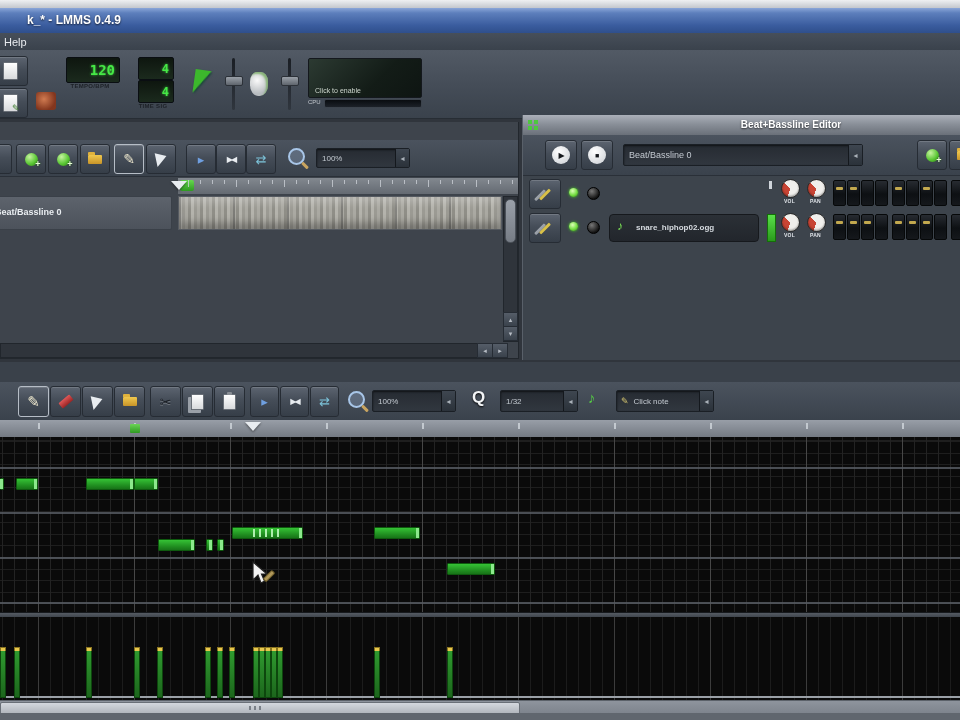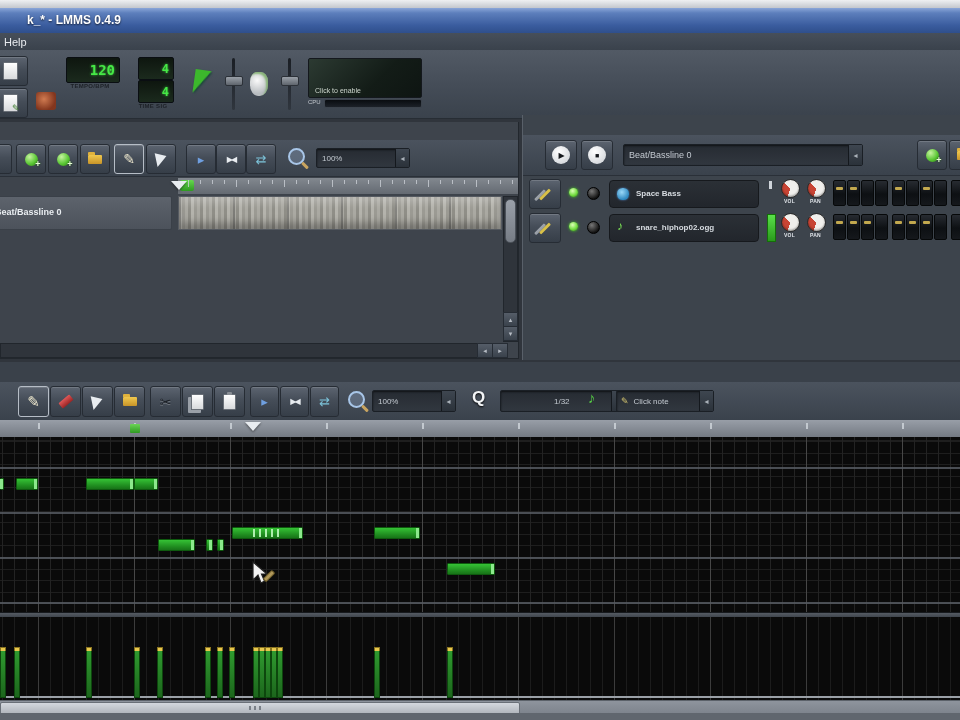--- a/index.html
+++ b/index.html
@@ -213,20 +213,26 @@
       <div class="abs" style="left:1px;top:2px;width:9px;height:42px;background:linear-gradient(#9aa0a9,#767c85);border-radius:5px;border:1px solid #4c525a;"></div>
     </div>
     <div class="scrollbtn abs" style="left:503px;top:190px;width:13px;height:13px;">▴</div>
     <div class="scrollbtn abs" style="left:503px;top:204px;width:13px;height:13px;">▾</div>
     <div class="scrolltrack abs" style="left:0;top:221px;width:476px;height:13px;"></div>
     <div class="scrollbtn abs" style="left:477px;top:221px;width:14px;height:13px;">◂</div>
     <div class="scrollbtn abs" style="left:492px;top:221px;width:14px;height:13px;">▸</div>
   </div>
 
   <div class="abs" id="bb-editor" style="left:522px;top:115px;width:438px;height:245px;background:#3d444c;border-left:1px solid #596069;overflow:hidden;">
+    <div class="graybar abs" style="left:0;top:0;width:438px;height:20px;">
+      <div class="abs" style="left:3px;top:3px;width:14px;height:14px;
+           background:radial-gradient(circle 2.5px at 4px 4px,#4ec83e 96%,transparent),radial-gradient(circle 2.5px at 10px 4px,#4ec83e 96%,transparent),
+                      radial-gradient(circle 2.5px at 4px 10px,#4ec83e 96%,transparent),radial-gradient(circle 2.5px at 10px 10px,#4ec83e 96%,transparent);"></div>
+      <span class="wintext abs" style="left:148px;top:4px;width:240px;text-align:center;font-size:10px;">Beat+Bassline Editor</span>
+    </div>
     <div class="abs" style="left:0;top:20px;width:438px;height:40px;background:linear-gradient(#4b535e,#3a424c);border-bottom:1px solid #2a3038;">
       <div class="tbtn abs" style="left:22px;top:5px;width:30px;height:28px;">
         <div style="width:18px;height:18px;border-radius:50%;background:radial-gradient(circle at 38% 32%,#ffffff,#c9cdd2);display:flex;align-items:center;justify-content:center;">
           <span style="font-size:8px;color:#15181c;margin-left:1px;">▶</span>
           </div>
       </div>
       <div class="tbtn abs" style="left:58px;top:5px;width:30px;height:28px;">
         <div style="width:18px;height:18px;border-radius:50%;background:radial-gradient(circle at 38% 32%,#ffffff,#c9cdd2);display:flex;align-items:center;justify-content:center;">
           <span style="font-size:7px;color:#15181c;">■</span>
           </div>
@@ -244,24 +250,20 @@
         <div class="folder"></div>
       </div>
     </div>
 
     <div class="abs bb-row" style="left:0;top:63px;width:438px;height:30px;">
       <div class="tbtn abs" style="left:6px;top:1px;width:30px;height:28px;">
         <div style="width:14px;height:3px;background:#d8c048;transform:rotate(-45deg);border-radius:1px;box-shadow:-4px -3px 0 #9aa0a8;"></div>
       </div>
       <div class="led abs" style="left:46px;top:10px;width:9px;height:9px;"></div>
       <div class="knob-dark abs" style="left:64px;top:9px;width:11px;height:11px;"></div>
-      <div class="abs" style="left:86px;top:2px;width:148px;height:26px;background:linear-gradient(#2b3036,#22262c);border:1px solid #16191d;border-radius:4px;">
-        <div style="position:absolute;left:7px;top:7px;width:12px;height:12px;border-radius:45%;background:radial-gradient(circle at 40% 35%,#9ad8f8,#2f88c0 70%);box-shadow:0 0 2px #58c;"></div>
-        <span style="position:absolute;left:26px;top:8px;font-size:8px;font-weight:bold;color:#d6dbe0;white-space:nowrap;">Space Bass</span>
-      </div>
       <div class="abs" style="left:246px;top:3px;width:3px;height:8px;background:#cfd4da;"></div>
       <div class="knob-rw abs" style="left:258px;top:1px;width:17px;height:17px;"></div>
       <div class="knoblabel abs" style="left:256px;top:20px;width:21px;">VOL</div>
       <div class="knob-rw abs" style="left:284px;top:1px;width:17px;height:17px;"></div>
       <div class="knoblabel abs" style="left:282px;top:20px;width:21px;">PAN</div>
       <div class="abs bb-cells" style="left:310px;top:1px;width:130px;height:28px;display:flex;align-items:center;">
           <div class="bbcell">
             <div class="bbdash"></div>
           </div>
           <div class="bbcell">
@@ -358,21 +360,21 @@
         <span style="color:#7cc2d8;font-size:13px;">⇄</span>
       </div>
       <div class="abs" style="left:348px;top:9px;width:13px;height:13px;border:2px solid #a8c6e8;border-radius:50%;background:rgba(170,200,240,.25);">
         <div style="position:absolute;right:-6px;bottom:-4px;width:8px;height:3px;background:#c8a460;transform:rotate(45deg);border-radius:1px;"></div>
       </div>
       <div class="combo abs" style="left:372px;top:8px;width:82px;height:20px;">
         <span class="ctext">100%</span>
         <span class="carr">◂</span>
       </div>
       <span class="abs" style="left:472px;top:6px;font-size:17px;font-weight:bold;color:#f2f4f6;text-shadow:0 1px 2px #000;">Q</span>
-      <div class="combo abs" style="left:500px;top:8px;width:76px;height:20px;padding-left:48px;">
+      <div class="combo abs" style="left:500px;top:8px;width:76px;height:20px;">
         <span class="ctext">1/32</span>
         <span class="carr">◂</span>
       </div>
       <span class="abs" style="left:588px;top:7px;font-size:15px;color:#55cc44;">♪</span>
       <div class="combo abs" style="left:616px;top:8px;width:96px;height:20px;">
         <span style="font-size:9px;color:#d8c870;padding-left:4px;">✎</span>
         <span class="ctext">Click note</span>
         <span class="carr">◂</span>
       </div>
     </div>

